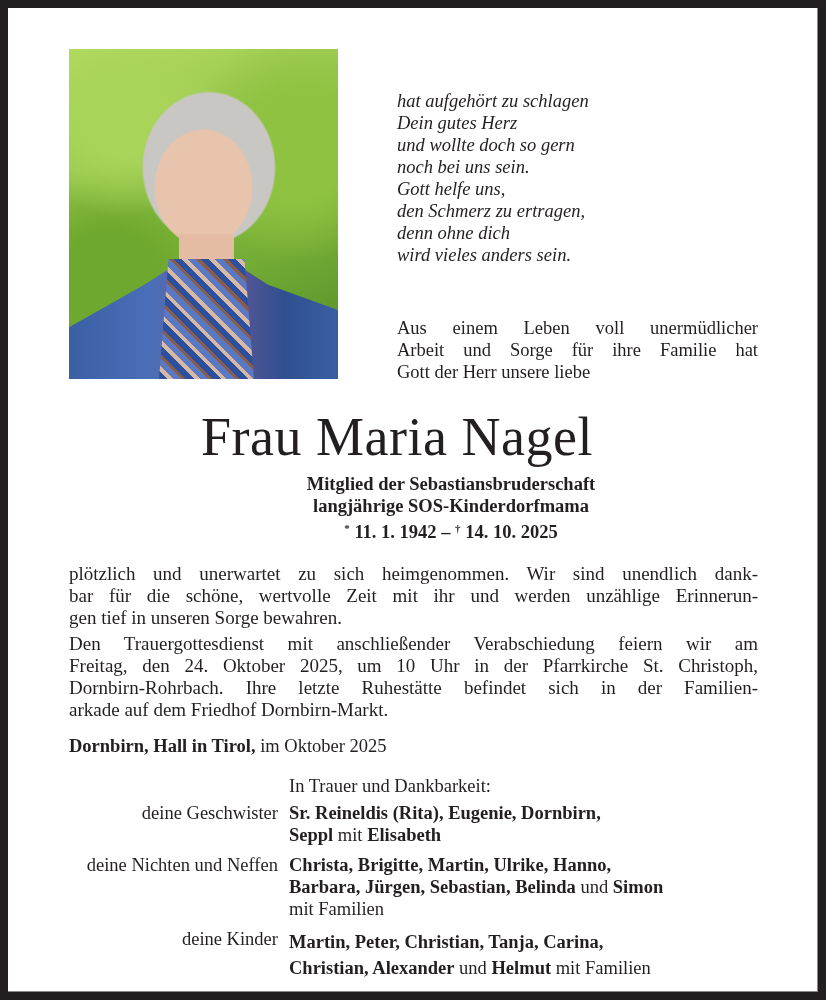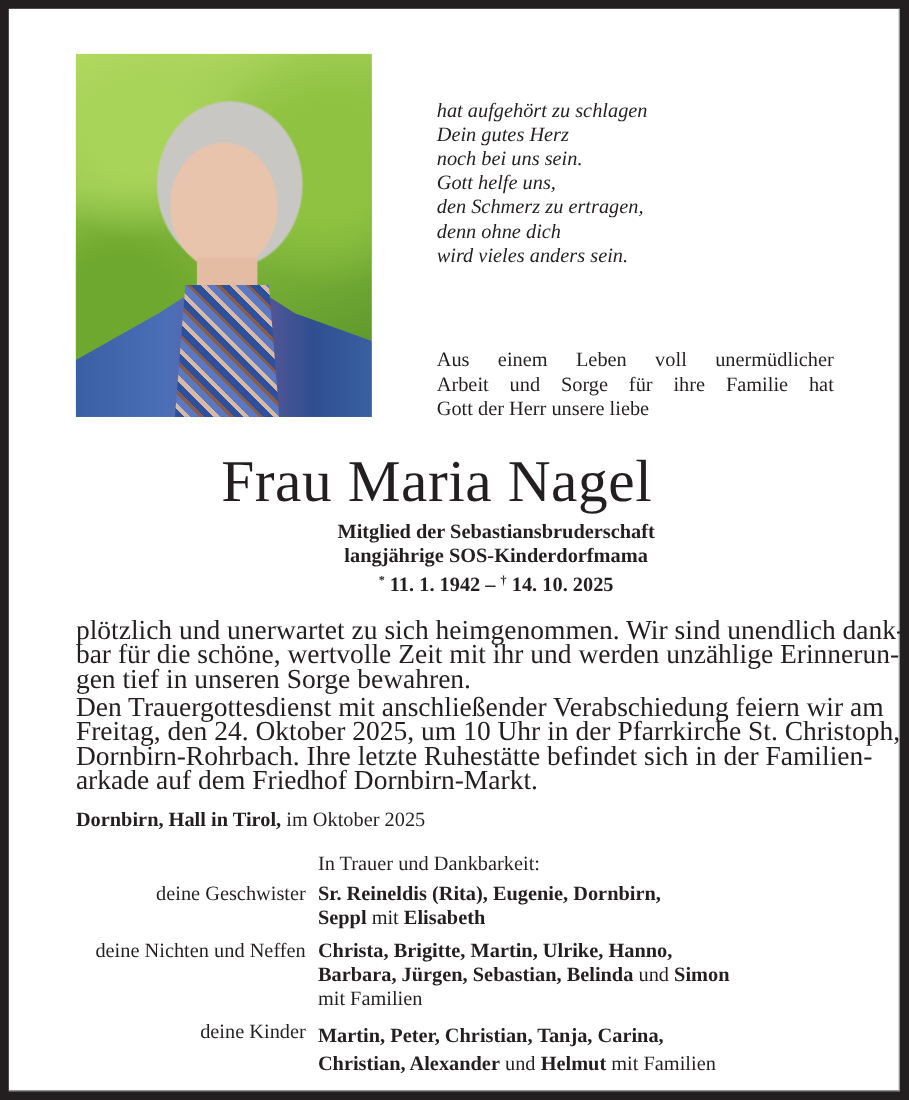--- a/index.html
+++ b/index.html
@@ -55,21 +55,21 @@
     position: absolute; left: 0; width: 794px; top: 405px; text-align: center;
     font-size: 54px; line-height: 64px; letter-spacing: 0.5px;
   }
   .subtitle {
     position: absolute; left: 0; width: 826px; top: 473px; text-align: center;
     font-weight: bold; font-size: 18.5px; line-height: 22px; padding-left: 38px;
   }
   .subtitle sup { font-size: 11px; vertical-align: 6px; }
   .body {
     position: absolute; left: 69px; top: 563px; width: 689px;
-    font-size: 25px; line-height: 22px;
+    font-size: 19px; line-height: 22px;
   }
   .body p { margin: 0 0 4px 0; }
   .body .ln { display: block; text-align: justify; text-align-last: justify; white-space: nowrap; }
   .body .ln.last { text-align-last: left; }
   .place {
     position: absolute; left: 69px; top: 735px; font-size: 18.5px; line-height: 22px;
   }
   .place b { font-weight: bold; }
   .mourners {
     position: absolute; left: 0; top: 775px; width: 826px;
@@ -88,20 +88,21 @@
   <div class="photo">
     <div class="coat"></div>
     <div class="neck"></div>
     <div class="scarf"></div>
   </div>
 </div>
 
 <ul class="poem">
   <li>hat aufgehört zu schlagen</li>
   <li>Dein gutes Herz</li>
+  <li>und wollte doch so gern</li>
   <li>noch bei uns sein.</li>
   <li>Gott helfe uns,</li>
   <li>den Schmerz zu ertragen,</li>
   <li>denn ohne dich</li>
   <li>wird vieles anders sein.</li>
 </ul>
 
 <div class="intro">
   <span class="intro-line">Aus einem Leben voll unermüdlicher</span>
   <span class="intro-line">Arbeit und Sorge für ihre Familie hat</span>

